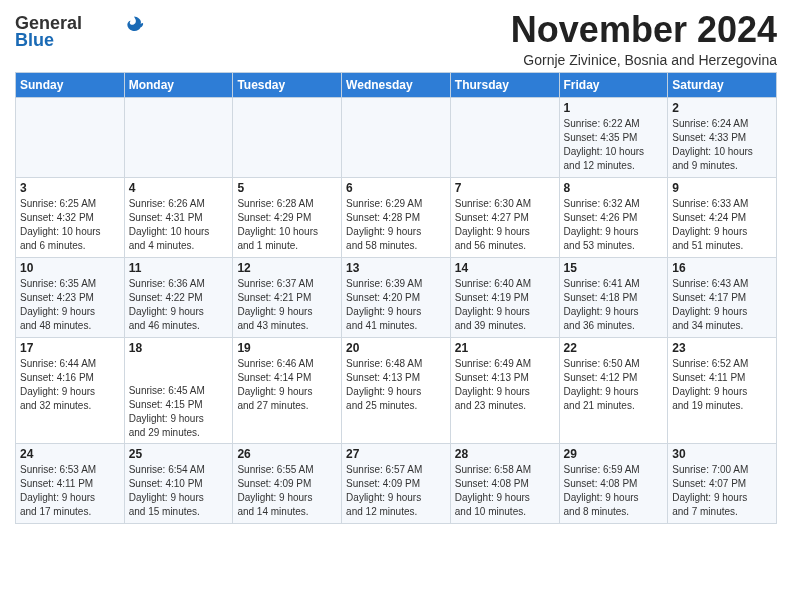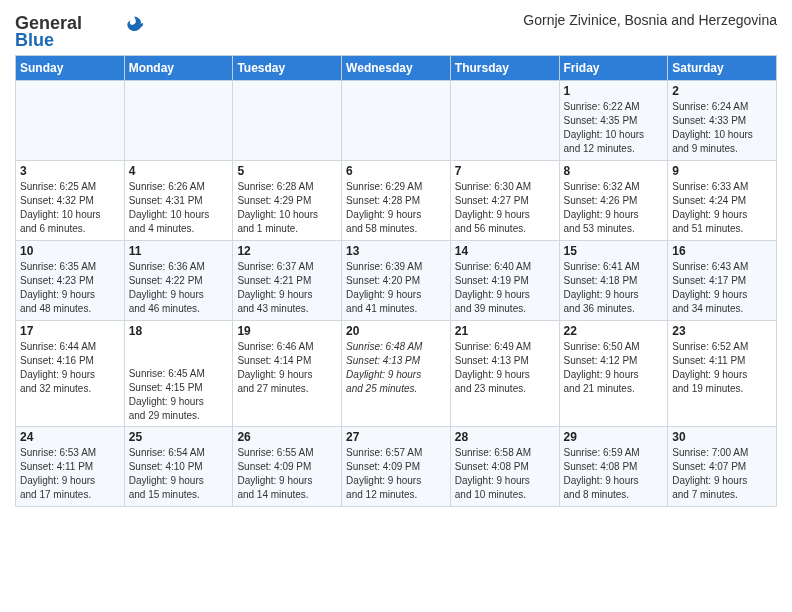--- a/index.html
+++ b/index.html
@@ -107,20 +107,21 @@
         <div style="display:flex;align-items:center;gap:40px;">
           <span class="logo-text logo-general">General</span>
           <svg class="logo-icon" viewBox="0 0 24 24">
             <path d="M12 3 C16 3 22 7 20 12 C24 8 24 14 20 16 C18 20 14 21 10 20 C6 19 4 16 4 13 C4 10 6 8 8 8 C6 10 7 13 10 13 C13 13 15 10 14 7 C13 5 12 3 12 3Z" fill="#1a6ab5"></path>
           </svg>
         </div>
         <span class="logo-text logo-blue" style="display:block;margin-top:-3px;">Blue</span>
       </div>
     </div>
     <div class="title-block">
+      <div class="month-title">November 2024</div>
       <div class="subtitle">Gornje Zivinice, Bosnia and Herzegovina</div>
     </div>
   </div>
 
   <table class="calendar">
     <thead>
       <tr>
       <th>Sunday</th>
           <th>Monday</th>
           <th>Tuesday</th>
@@ -271,21 +272,21 @@
           </td>
           <td>
             <span class="day-number">19</span>
             <div class="day-info" style="white-space: pre-line;">Sunrise: 6:46 AM
 Sunset: 4:14 PM
 Daylight: 9 hours
 and 27 minutes.</div>
           </td>
           <td>
             <span class="day-number">20</span>
-            <div class="day-info" style="white-space: pre-line; font-style: italic;">Sunrise: 6:48 AM
+            <div class="day-info" style="white-space: pre-line;">Sunrise: 6:48 AM
 Sunset: 4:13 PM
 Daylight: 9 hours
 and 25 minutes.</div>
           </td>
           <td>
             <span class="day-number">21</span>
             <div class="day-info" style="white-space: pre-line;">Sunrise: 6:49 AM
 Sunset: 4:13 PM
 Daylight: 9 hours
 and 23 minutes.</div>

